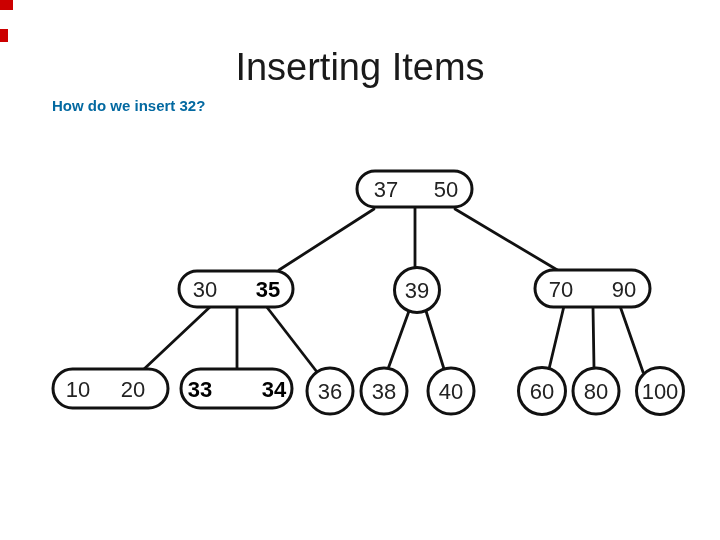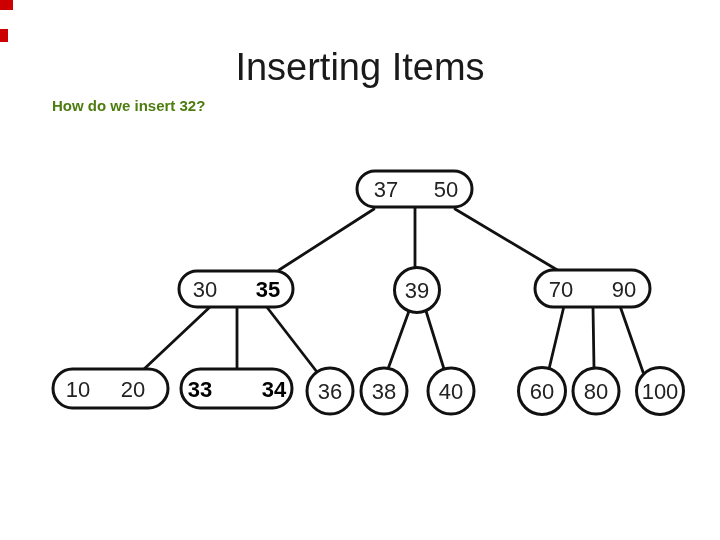--- a/index.html
+++ b/index.html
@@ -10,21 +10,21 @@
   .edge-marker{position:absolute;left:0;background:#cc0000;}
   .edge-marker.m1{top:0;width:13px;height:10px;}
   .edge-marker.m2{top:29px;width:8px;height:13px;}
   .slide-title{
     position:absolute;top:47px;left:0;width:720px;
     text-align:center;font-size:38px;color:#1a1a1a;line-height:1.1;
     letter-spacing:0px;
   }
   .question{
     position:absolute;left:52px;top:97px;
-    font-size:15px;font-weight:bold;color:#4d7c0f;
+    font-size:15px;font-weight:bold;color:#0369a1;
   }
   svg.tree{position:absolute;left:0;top:0;}
   .edge{stroke:#111111;stroke-width:2.8;fill:none;stroke-linecap:round;}
   .node-shape{fill:#ffffff;stroke:#111111;stroke-width:3;}
   text.key{
     font-family:"Liberation Sans", sans-serif;
     font-size:22px;fill:#222222;text-anchor:middle;
   }
   text.key.bold{font-weight:bold;fill:#000000;}
 </style>

